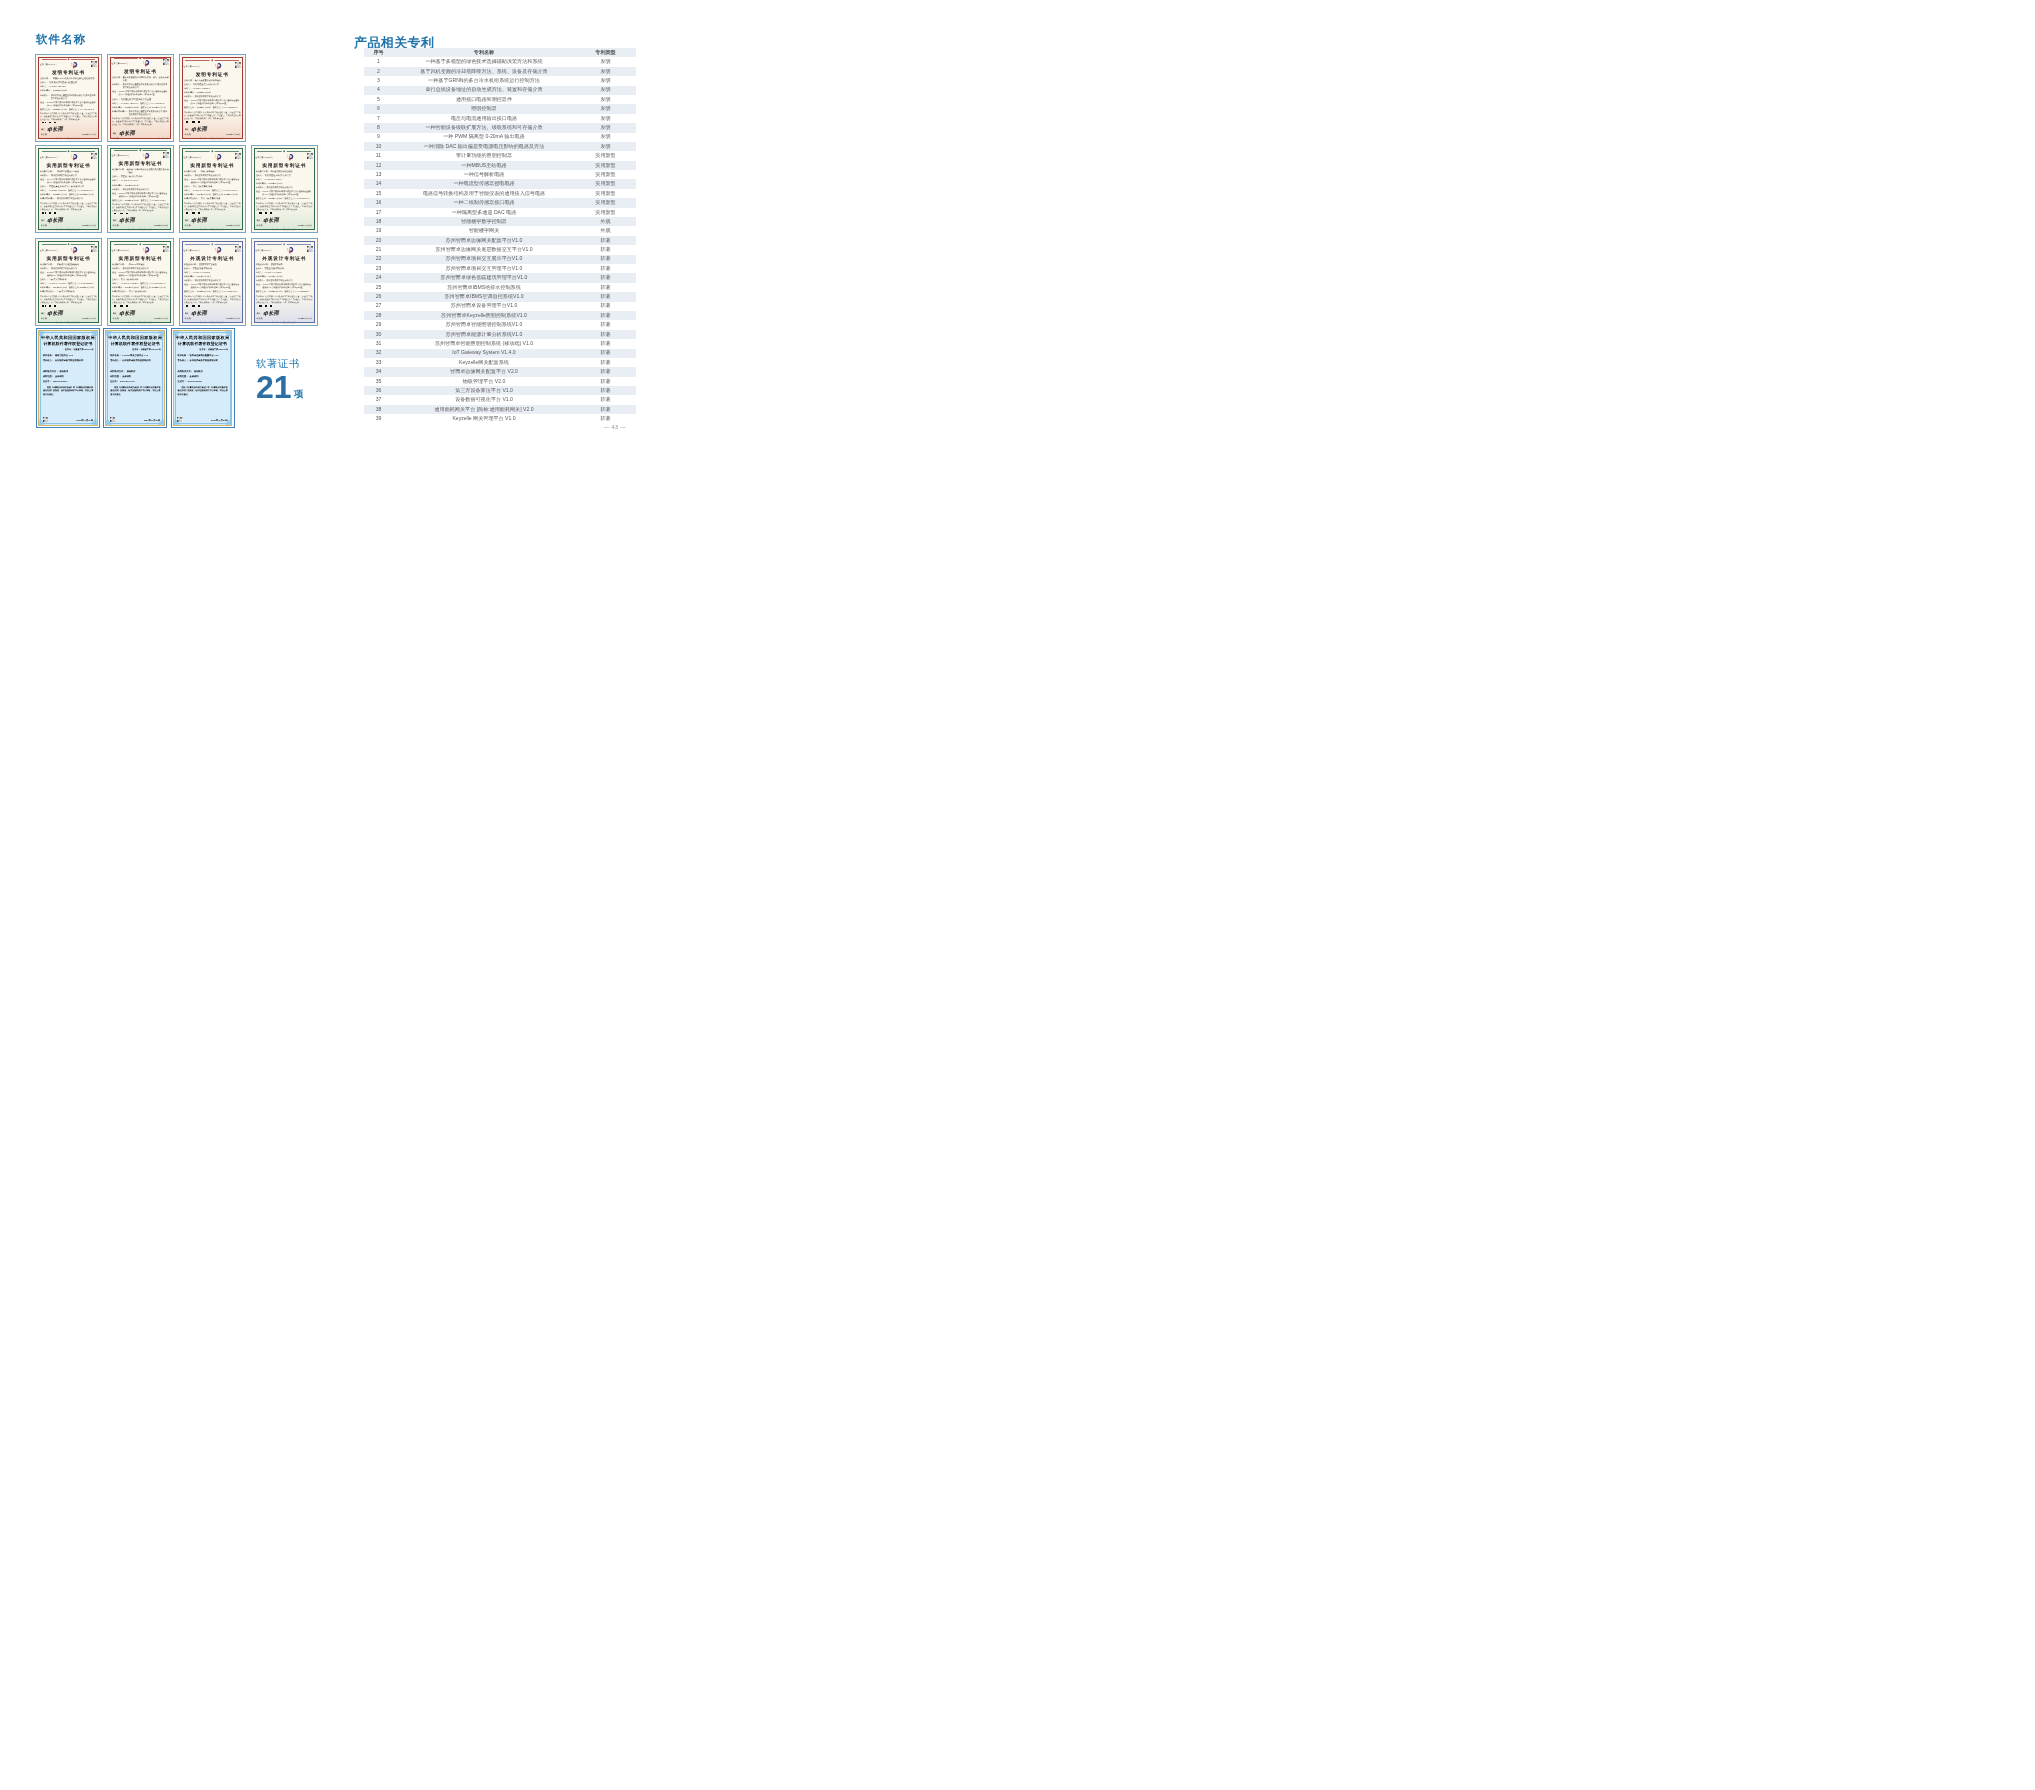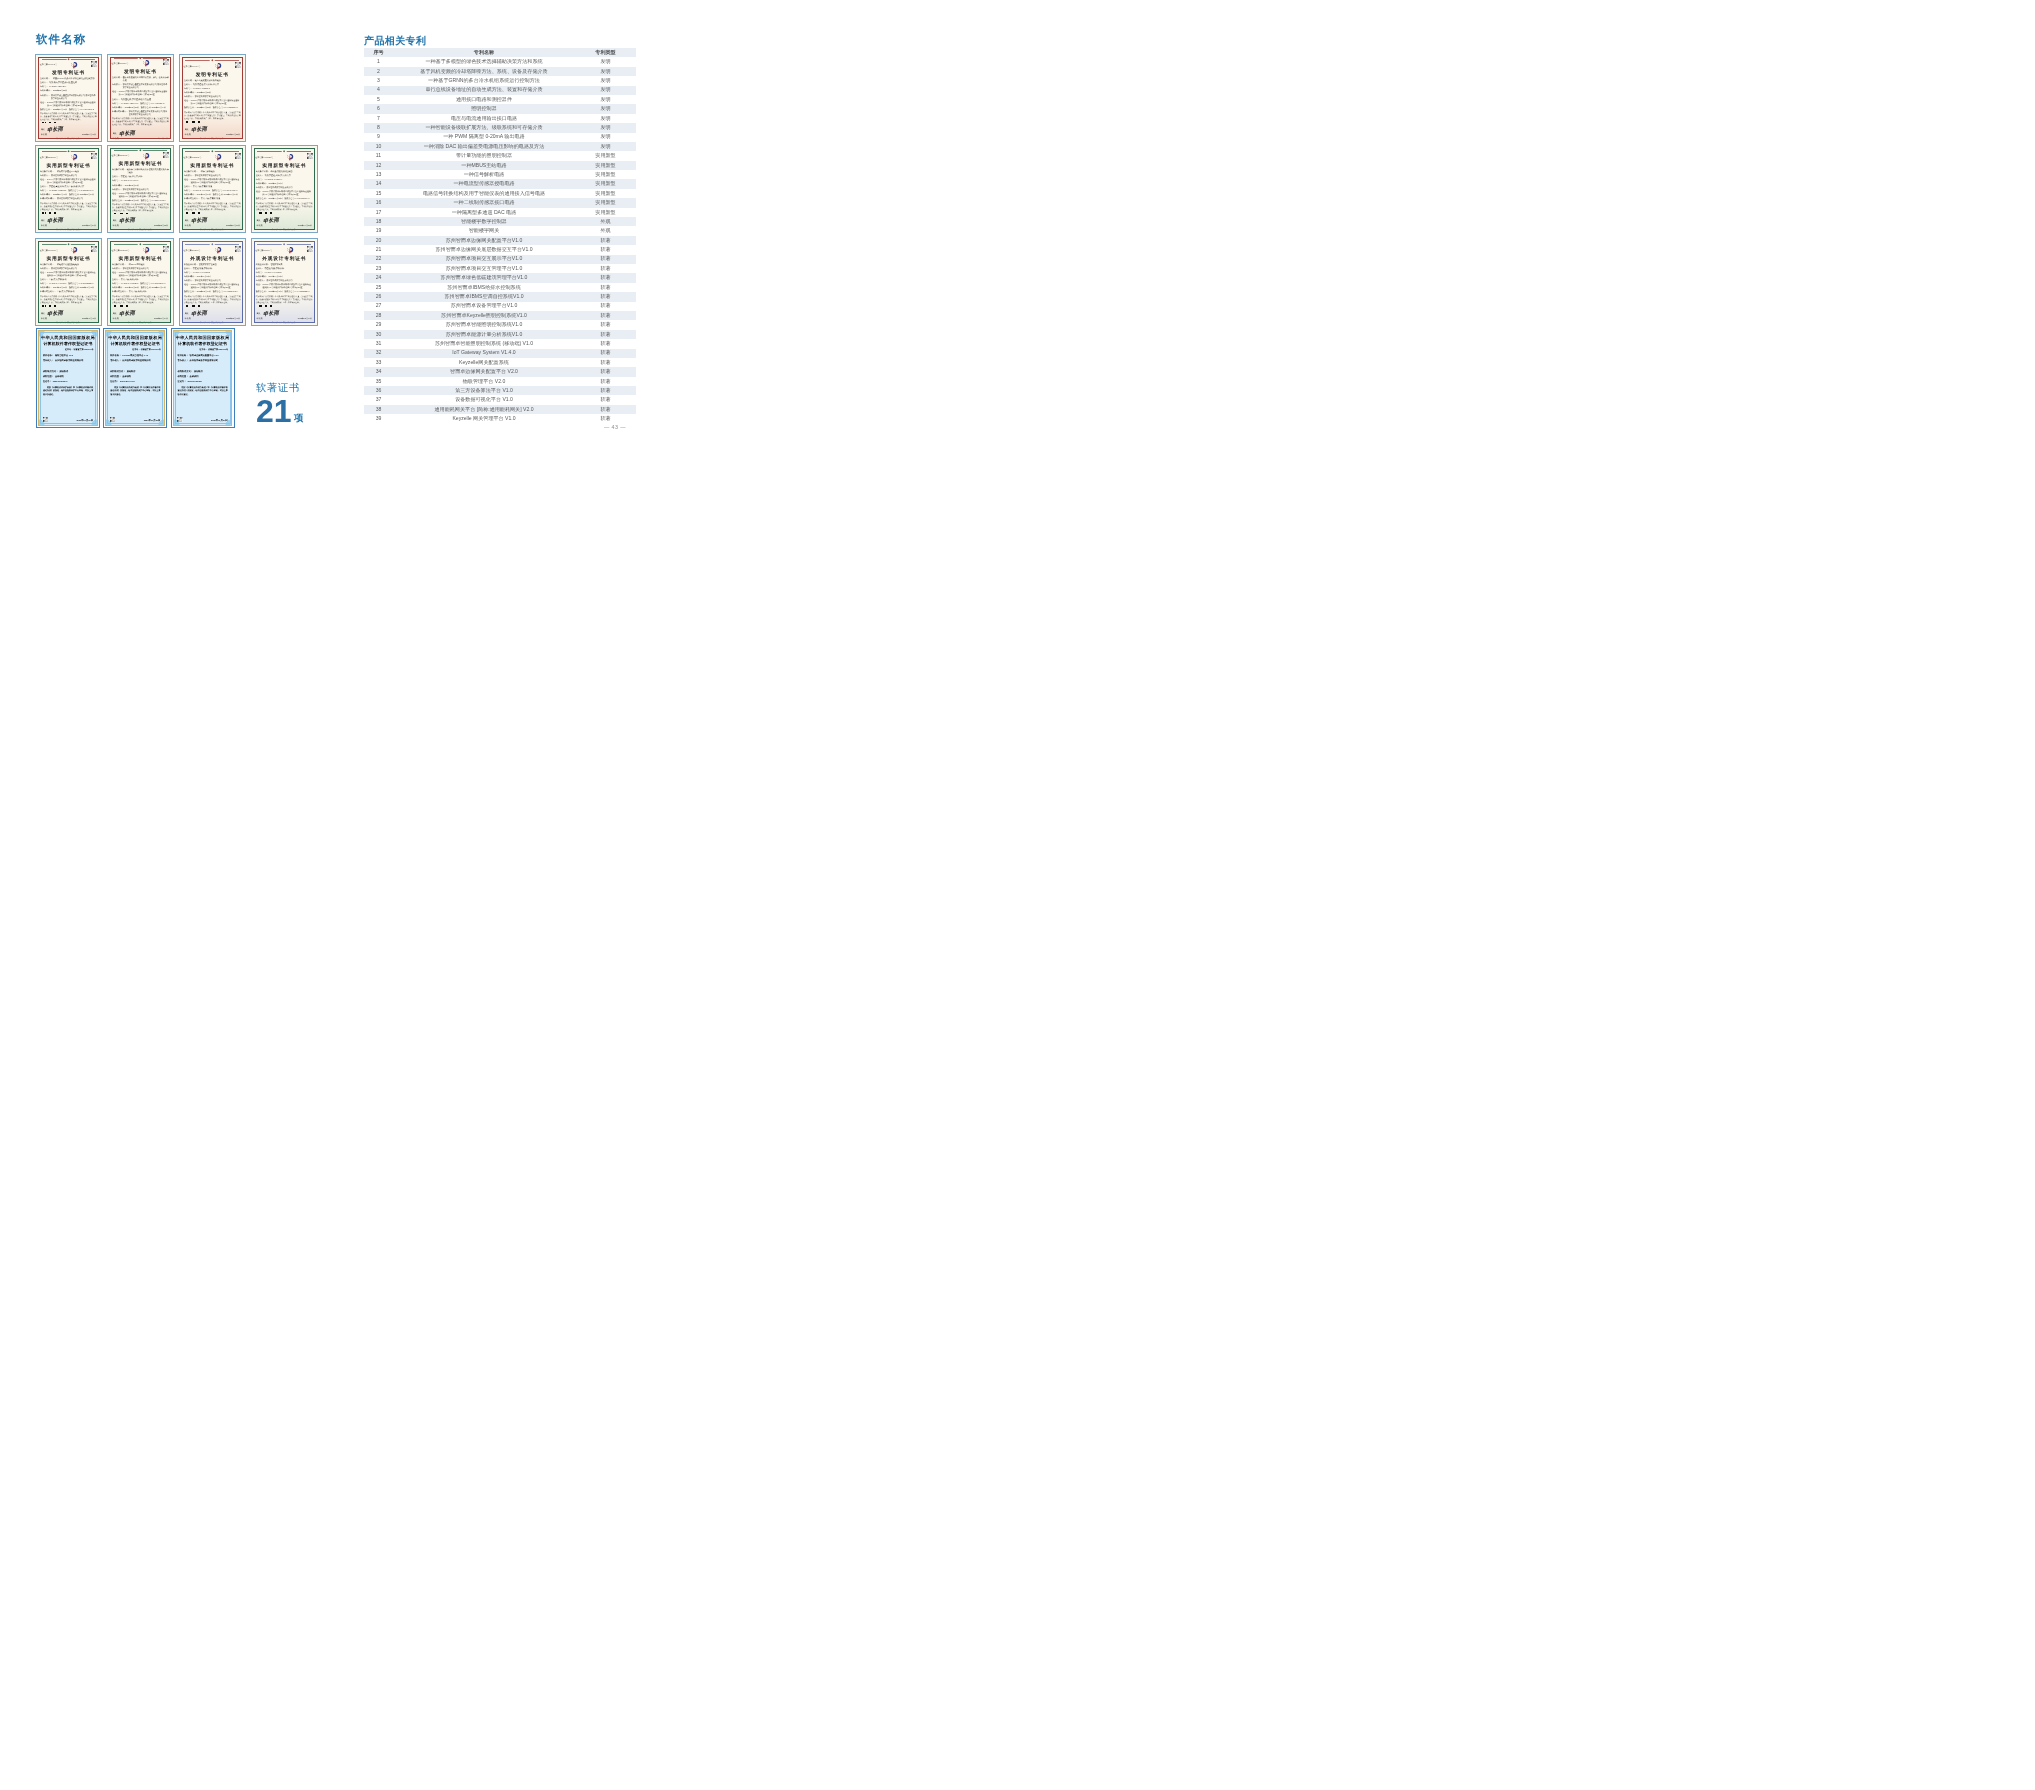--- a/index.html
+++ b/index.html
@@ -2,21 +2,21 @@
 <html style="font-size:6.5px"><head>
 <meta charset="utf-8">
 <style>
   html,body{margin:0;padding:0;background:#ffffff;}
   .page{position:relative;width:655px;height:448px;background:#fff;overflow:hidden;
         font-family:"Liberation Sans",sans-serif;}
 
   
   .title-left{position:absolute;left:36px;top:32px;font-size:11.4px;font-weight:bold;
               color:#2376AD;letter-spacing:1.2px;}
-  .title-right{position:absolute;left:364px;top:34px;font-size:10px;font-weight:bold;
+  .title-right{position:absolute;left:354px;top:34px;font-size:13px;font-weight:bold;
                color:#2376AD;letter-spacing:0.4px;}
 
   
   .patent-table{position:absolute;left:364px;top:48px;width:272px;color:#595A5C;}
   .tr{display:flex;align-items:center;height:9.4px;}
   .tr.shaded{background:#E8EEF3;}
   .th{font-weight:bold;color:#4A4B4D;}
   .td,.th{font-size:5.1px;line-height:1.1;text-align:center;}
   .c-no{width:29px;flex:none;}
   .c-name{flex:1;padding:0 1.6px;white-space:nowrap;overflow:hidden;}
@@ -83,21 +83,21 @@
   .sw-f b{white-space:nowrap;margin-right:1.2px;font-weight:bold;}
   .sw-f span{flex:1;}
   .sw-gap{height:5.7px;}
   .sw-legal{font-size:2px;font-weight:600;line-height:1.8;color:#000;margin:1.2px 3.7px 0;text-align:justify;
             text-indent:2em;z-index:1;}
   .sw-bottom{display:flex;justify-content:space-between;align-items:flex-end;margin:auto 3.7px 2.4px;z-index:1;}
   .sw-codes .barcode{margin:0 0 1.2px;background:repeating-linear-gradient(90deg,#111 0 0.5px,transparent 0.5px 1px,#111 1px 1.3px,transparent 1.3px 2px);width:21px;height:3.3px;}
   .sw-date{font-size:2.4px;font-weight:bold;color:#000;}
 
   
-  .soft-block{position:absolute;left:256px;top:357px;color:#2376AD;margin-top:24px;}
+  .soft-block{position:absolute;left:256px;top:357px;color:#2376AD;}
   .soft-label{font-size:10.2px;font-weight:500;letter-spacing:0.8px;}
   .soft-count-row{display:flex;align-items:flex-end;margin-top:2.4px;}
   .soft-count{font-size:32px;line-height:.92;font-weight:bold;color:#2B6FA5;font-family:"Liberation Sans",sans-serif;}
   .soft-unit{font-size:9.4px;font-weight:bold;margin-left:2.4px;margin-bottom:1.6px;}
 
   svg{display:block;}
 </style>
 </head>
 <body>
 

